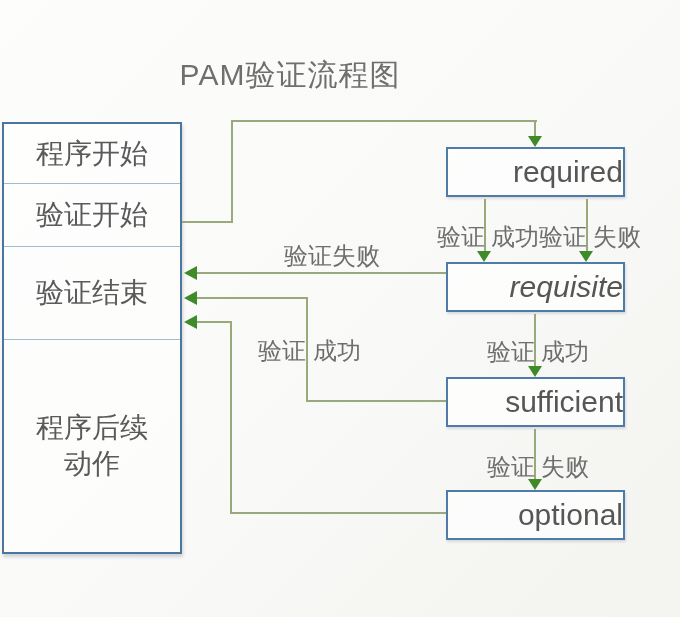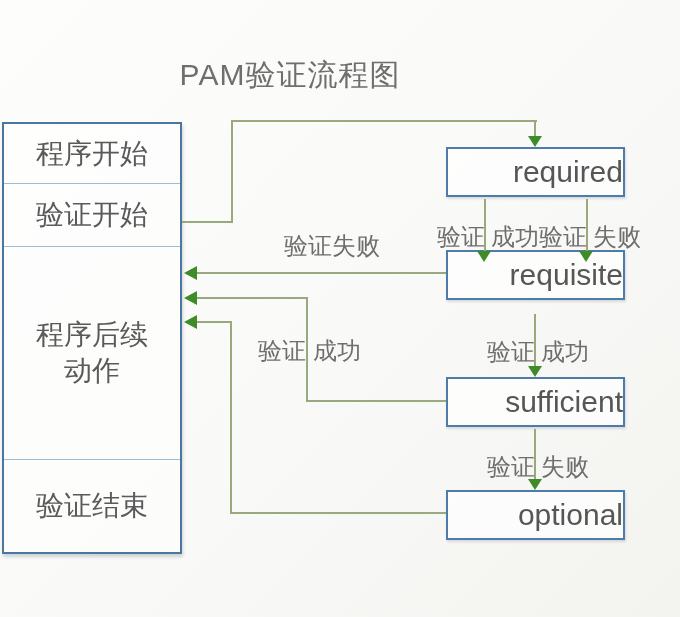--- a/index.html
+++ b/index.html
@@ -32,21 +32,21 @@
   .lp-wrap{display:inline-block;max-width:120px;line-height:1.3;}
   
   .node{
     position:absolute;left:446px;width:179px;height:50px;box-sizing:border-box;
     border:2px solid #4e7ba7;background:rgba(255,255,255,0.7);
     display:flex;align-items:center;justify-content:flex-end;
     font-size:30px;color:#565656;
     box-shadow:1px 2px 2px rgba(110,125,140,0.22);
   }
   .node-required{top:147px;}
-  .node-requisite{top:250px;}
+  .node-requisite{top:262px;font-style:italic;}
   .node-sufficient{top:377px;}
   .node-optional{top:490px;}
   
   .seg{position:absolute;background:#9aa87d;}
   .arr-down{position:absolute;width:0;height:0;
     border-left:7px solid transparent;border-right:7px solid transparent;
     border-top:11px solid #3e8b27;}
   .arr-left{position:absolute;width:0;height:0;
     border-top:7px solid transparent;border-bottom:7px solid transparent;
     border-right:13px solid #3e8b27;}
@@ -62,25 +62,25 @@
 
   <div class="title">PAM验证流程图</div>
 
   <div class="left-panel">
     <div class="lp-section lp-s1">
       <span>程序开始</span>
     </div>
     <div class="lp-section lp-s2">
       <span>验证开始</span>
     </div>
+    <div class="lp-section lp-s3">
+      <span>验证结束</span>
+    </div>
     <div class="lp-section lp-s4">
       <span class="lp-wrap">程序后续动作</span>
-    </div>
-    <div class="lp-section lp-s3">
-      <span>验证结束</span>
     </div>
   </div>
 
   <div class="node node-required">
     <span>required</span>
   </div>
   <div class="node node-requisite">
     <span>requisite</span>
   </div>
   <div class="node node-optional">
@@ -108,21 +108,21 @@
   <div>
     <div class="seg" style="left:586px;top:199px;width:2px;height:53px;"></div>
     <div class="arr-down" style="left:579px;top:251px;"></div>
     <span class="elabel" style="left:539px;top:221px;">验证</span>
     <span class="elabel" style="left:593px;top:221px;">失败</span>
   </div>
 
   <div>
     <div class="seg" style="left:197px;top:272px;width:249px;height:2px;"></div>
     <div class="arr-left" style="left:184px;top:266px;"></div>
-    <span class="elabel" style="left:284px;top:230px;">验证失败</span>
+    <span class="elabel" style="left:284px;top:240px;">验证失败</span>
   </div>
 
   <div>
     <div class="seg" style="left:534px;top:314px;width:2px;height:54px;"></div>
     <div class="arr-down" style="left:528px;top:366px;"></div>
     <span class="elabel" style="left:487px;top:336px;">验证</span>
     <span class="elabel" style="left:541px;top:336px;">成功</span>
   </div>
 
   <div>

